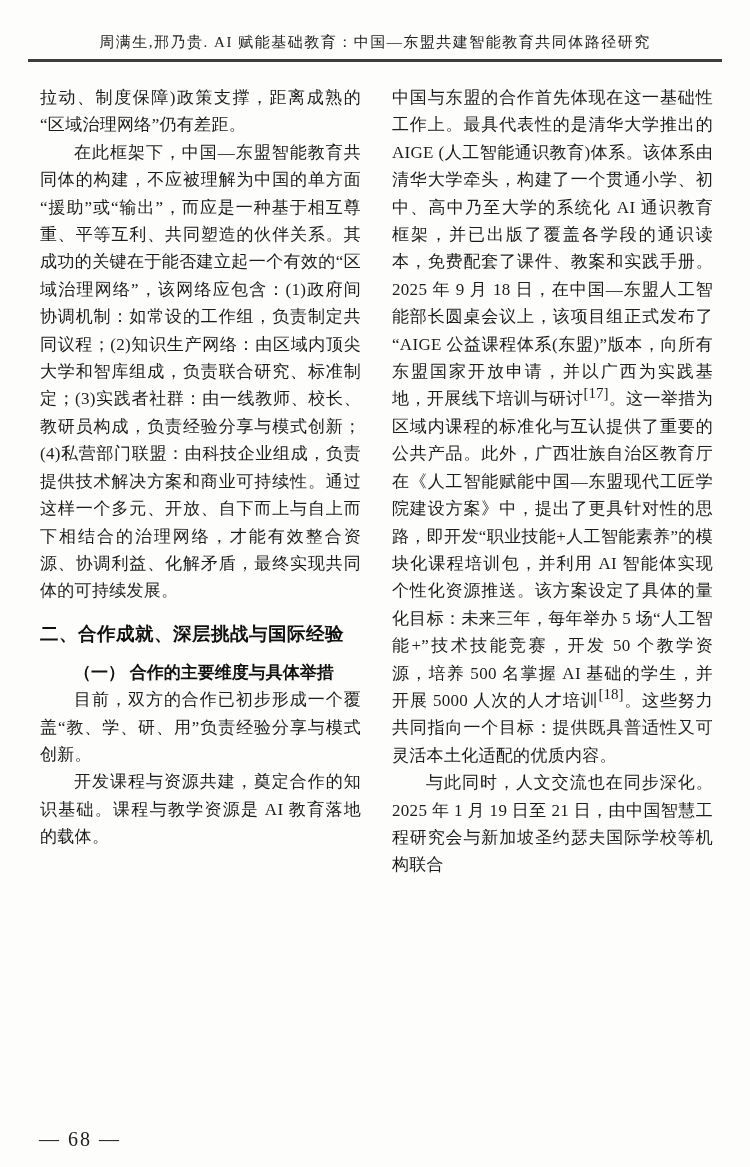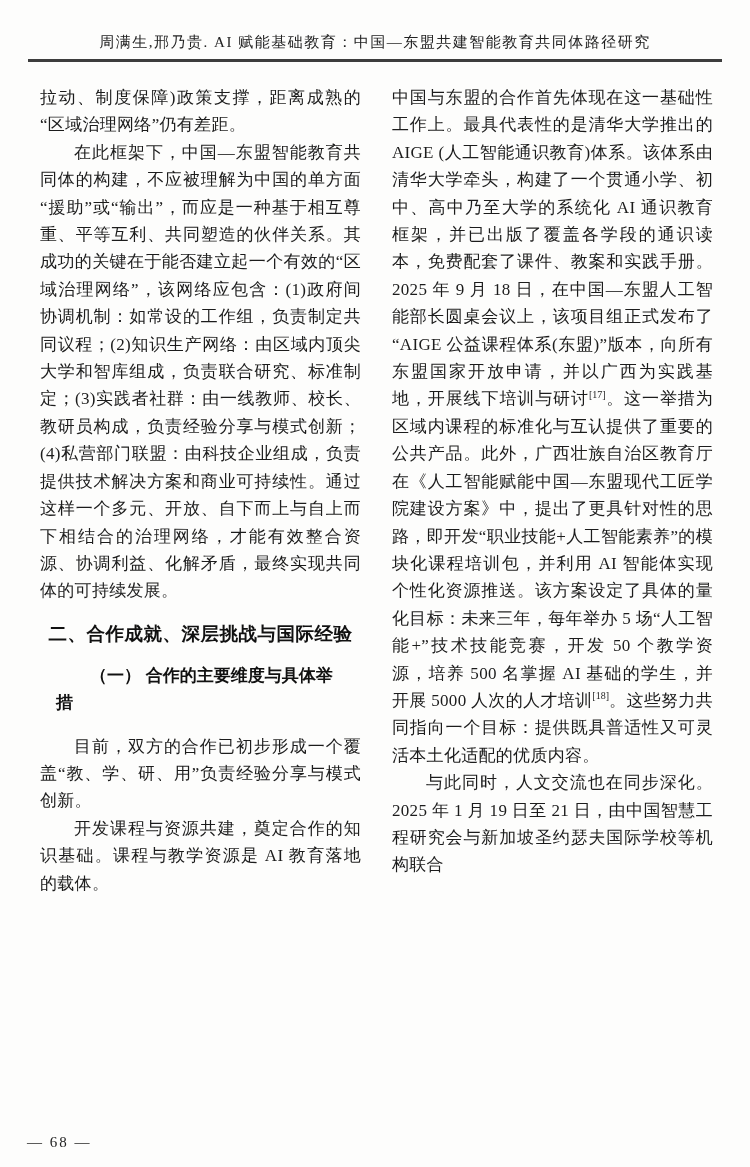--- a/index.html
+++ b/index.html
@@ -35,44 +35,43 @@
     font-size:17px;
     line-height:27.4px;
     text-align:justify;
     letter-spacing:0.3px;
   }
   .column p.indent{text-indent:2em;}
   .section-heading{
     font-family:"Liberation Sans","DejaVu Sans",sans-serif;
     font-weight:bold;
     font-size:18.5px;
-    text-align:center;
     margin:16px 0 13px 0;
     letter-spacing:0.5px;
     color:#111;
   }
   .subsection-heading{
     font-family:"Liberation Sans","DejaVu Sans",sans-serif;
     font-weight:bold;
     font-size:17px;
     line-height:27.4px;
-    margin:16px;
+    margin:0;
     text-indent:2em;
     color:#111;
   }
   sup.cite{
-    font-size:10px;
+    font-size:15px;
     line-height:0;
     vertical-align:super;
     letter-spacing:0;
     margin-top:28px;
   }
   .page-number{
-    position:absolute;left:27px;bottom:16px;
-    font-size:15px;
+    position:absolute;left:39px;bottom:16px;
+    font-size:20px;
     letter-spacing:2px;
     color:#222;
     margin-top:44px;
   }
 </style>
 </head>
 <body>
 
 <div class="page">
 

